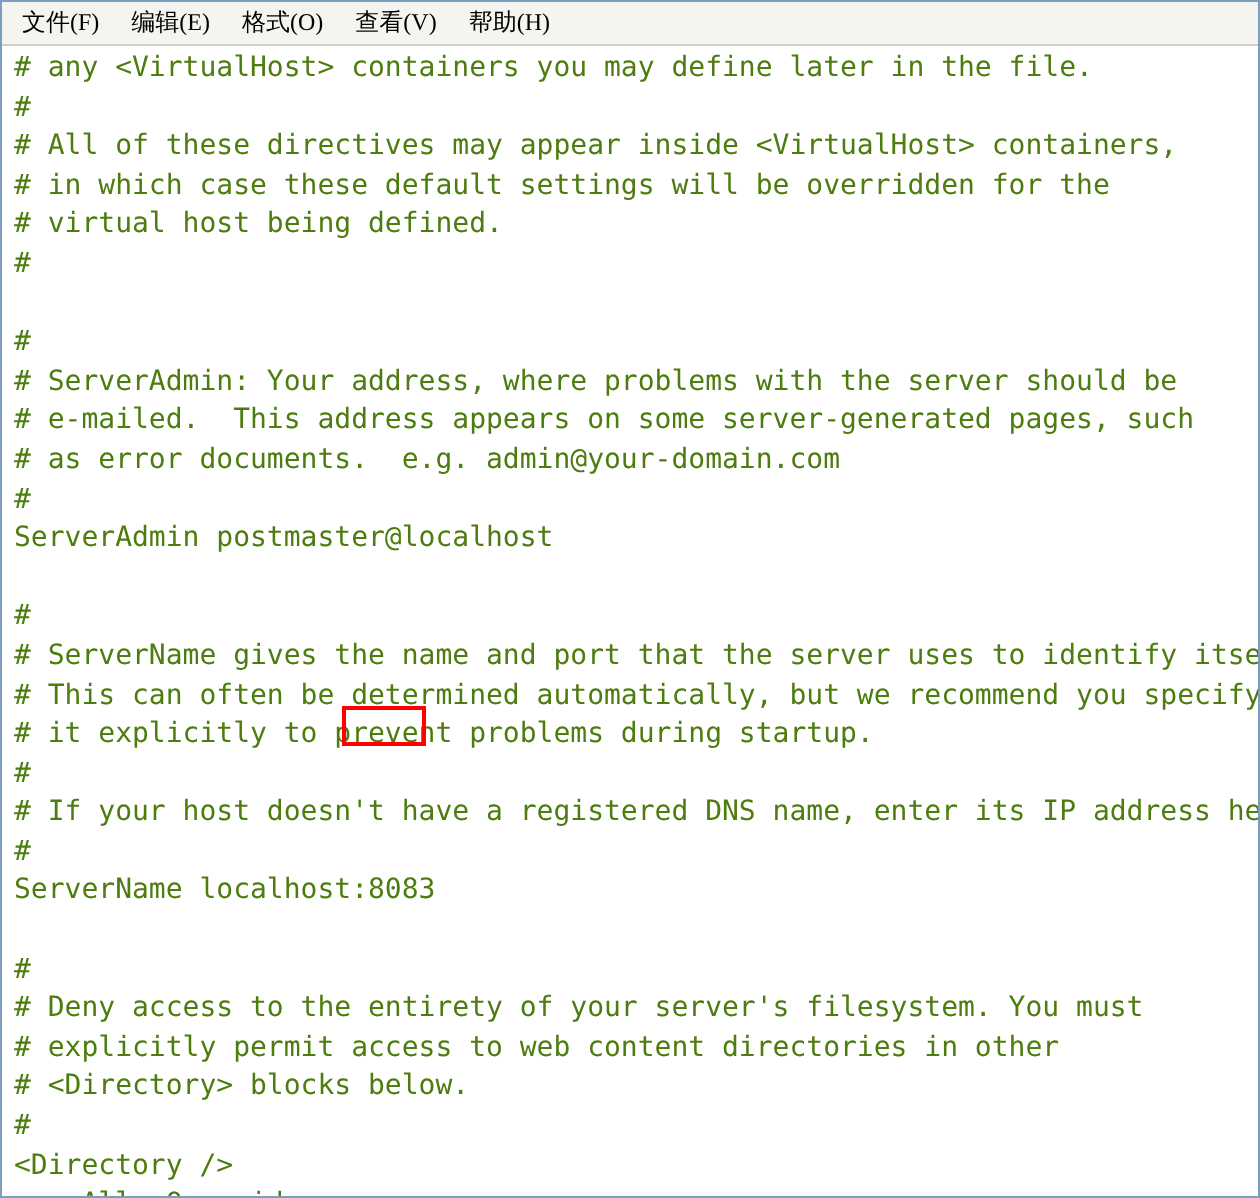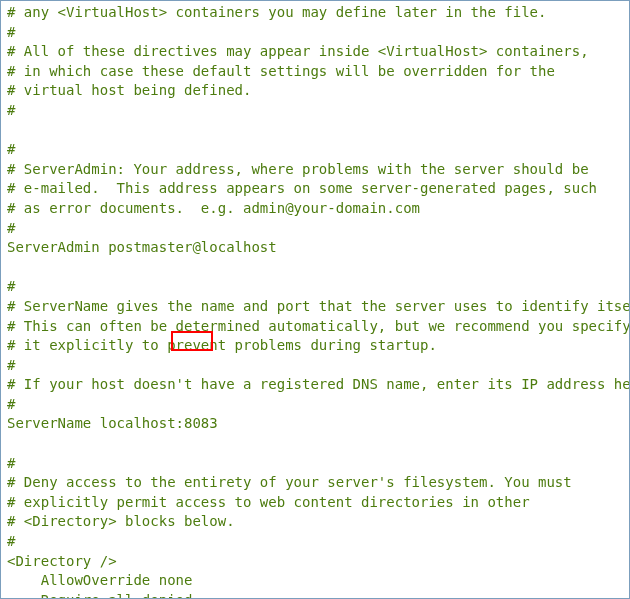--- a/index.html
+++ b/index.html
@@ -77,20 +77,27 @@
       left: 170px;
       top: 330px;
       width: 42px;
       height: 20px;
     }
   </style>
 </head>
 <body>
 
 <div class="window">
+  <div class="menubar">
+    <div class="menu-item">文件(F)</div>
+    <div class="menu-item">编辑(E)</div>
+    <div class="menu-item">格式(O)</div>
+    <div class="menu-item">查看(V)</div>
+    <div class="menu-item">帮助(H)</div>
+  </div>
   <div class="content"><span># any &lt;VirtualHost&gt; containers you may define later in the file.
 #
 # All of these directives may appear inside &lt;VirtualHost&gt; containers,
 # in which case these default settings will be overridden for the
 # virtual host being defined.
 #
 
 #
 # ServerAdmin: Your address, where problems with the server should be
 # e-mailed.  This address appears on some server-generated pages, such

